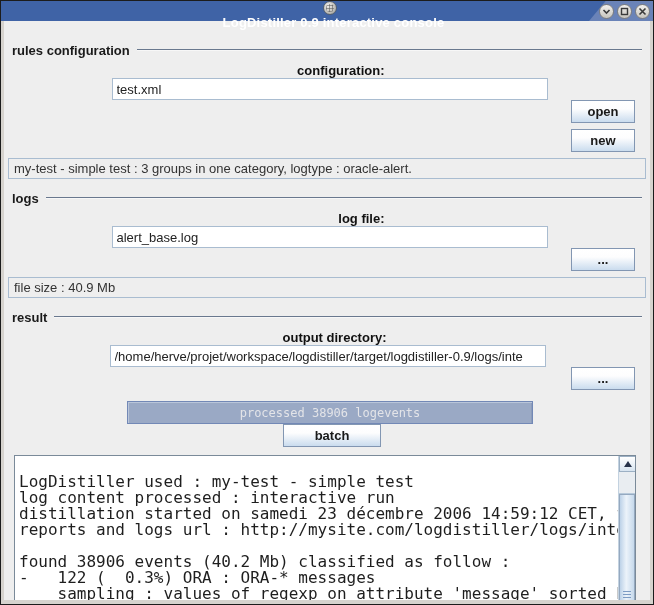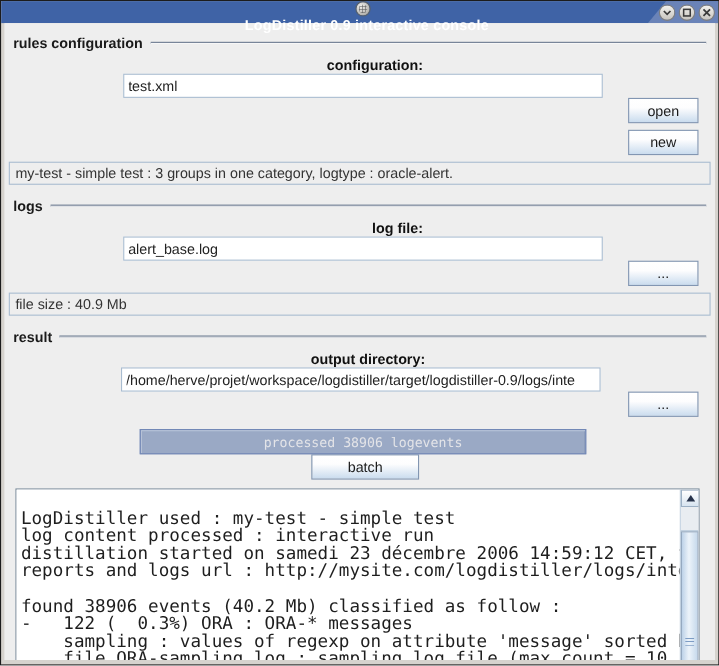--- a/index.html
+++ b/index.html
@@ -47,41 +47,41 @@
     padding:0;cursor:default;
   }
   .win-btn svg{display:block;}
 
   
   .content{
     position:absolute;left:3px;right:3px;top:20px;bottom:4px;
     background:#eeeeee;padding:4px;overflow:hidden;
   }
 
-  .section-header{display:flex;align-items:center;margin:6px 4px 0 4px;height:16px;}
+  .section-header{display:flex;align-items:center;margin:17px 4px 0 4px;height:16px;}
   .section-header .hd{font-size:13px;font-weight:bold;color:#1a1a1a;white-space:nowrap;}
   .section-header .rule{flex:1;height:2px;background:#69788e;margin-left:7px;border-bottom:1px solid #f7f7f7;}
 
   .row{display:flex;align-items:center;margin-top:5px;padding:0 4px;flex-direction:column;}
   .lbl{width:115px;text-align:right;font-size:13px;font-weight:bold;color:#111;flex:0 0 auto;white-space:nowrap;}
   .field{
     margin-left:5px;width:436px;height:22px;border:1px solid #a9bcd0;background:#ffffff;
     font-family:"Liberation Sans","DejaVu Sans",sans-serif;
     font-size:13px;color:#222;padding:0 4px;outline:none;flex:0 0 auto;
   }
   .info-field{
     margin-top:6px;margin-left:0;width:100%;height:21px;border:1px solid #a9bcd0;
     background:#eeeeee;color:#333;font-size:13px;display:flex;align-items:center;
     padding:0 5px;white-space:nowrap;overflow:hidden;
   }
   .btn{
     height:23px;border:1px solid #8296b2;
     background:linear-gradient(#ffffff,#fdfdfe 38%,#cadcee);
     font-family:"Liberation Sans","DejaVu Sans",sans-serif;
-    font-weight:normal;font-size:13px;color:#1a1a1a;
+    font-weight:bold;font-size:13px;color:#1a1a1a;
     box-shadow:inset 0 1px 0 #ffffff;padding:0;cursor:default;
   }
   .btn-right{margin-left:auto;margin-right:7px;width:64px;}
 
   
   .progress-row{margin-top:11px;}
   .progress{
     margin-left:6px;width:406px;height:23px;border:1px solid #7288b6;position:relative;
     background:#9aa9c5;
     box-shadow:inset 0 1px 0 #b9c5d9,inset 1px 0 0 #b9c5d9,inset -1px 0 0 #8c9cba;

